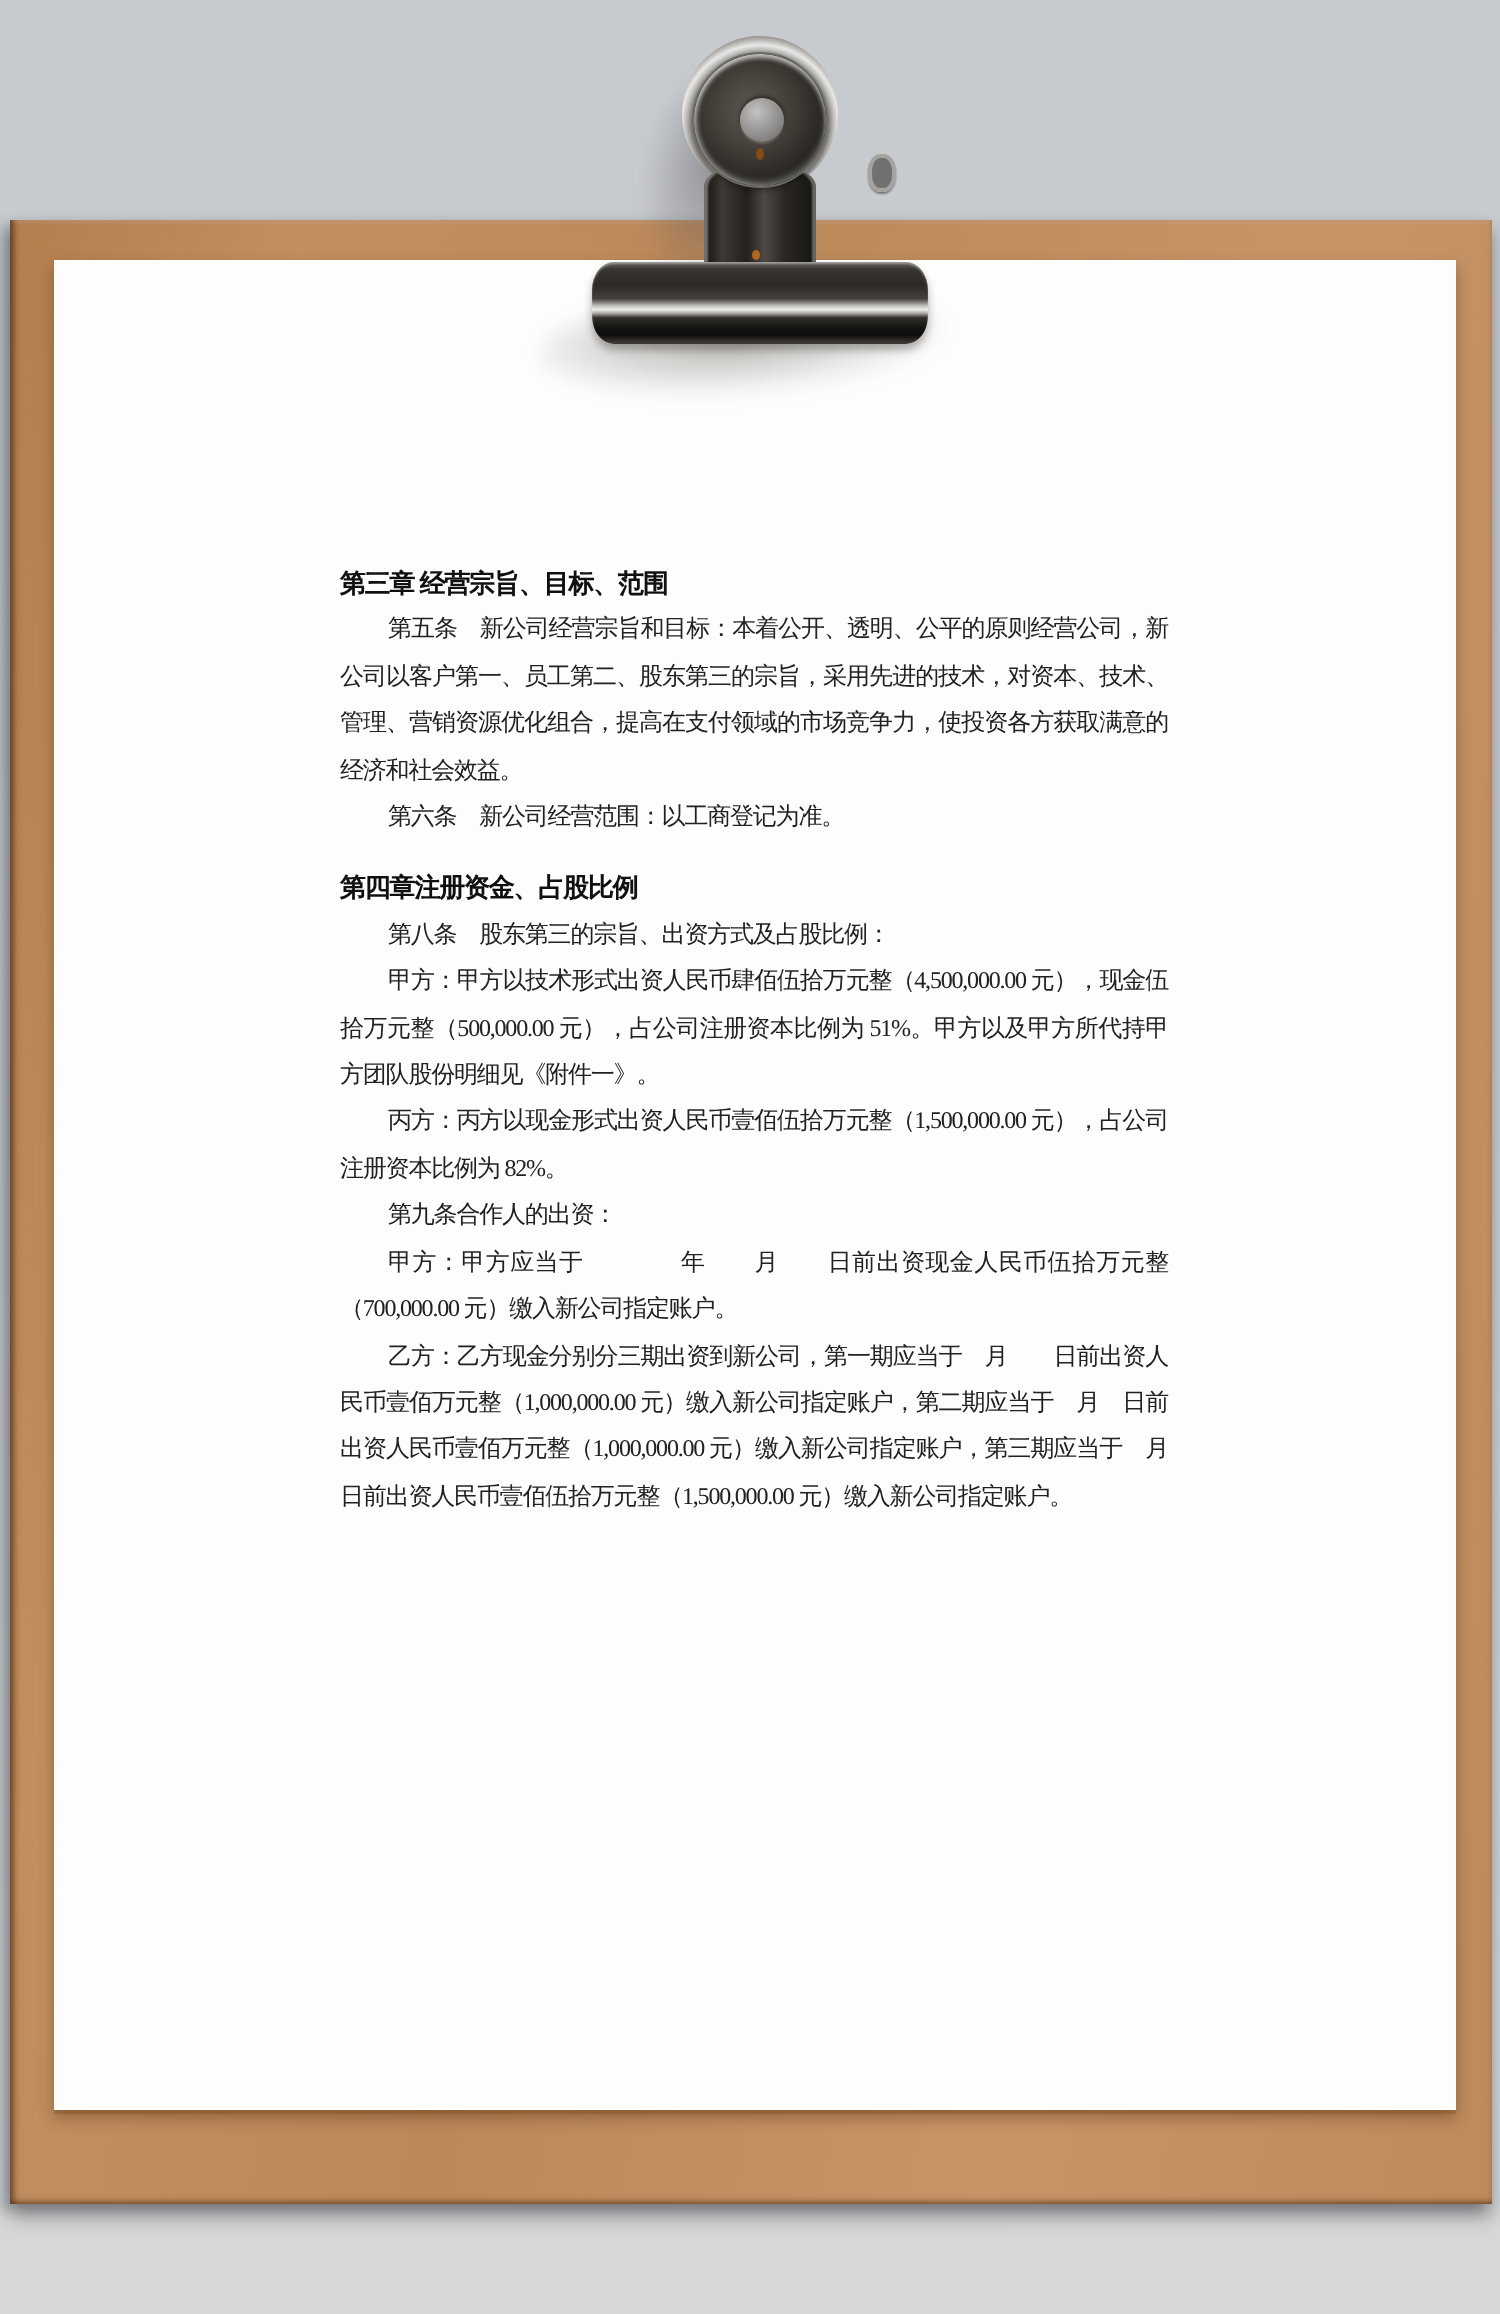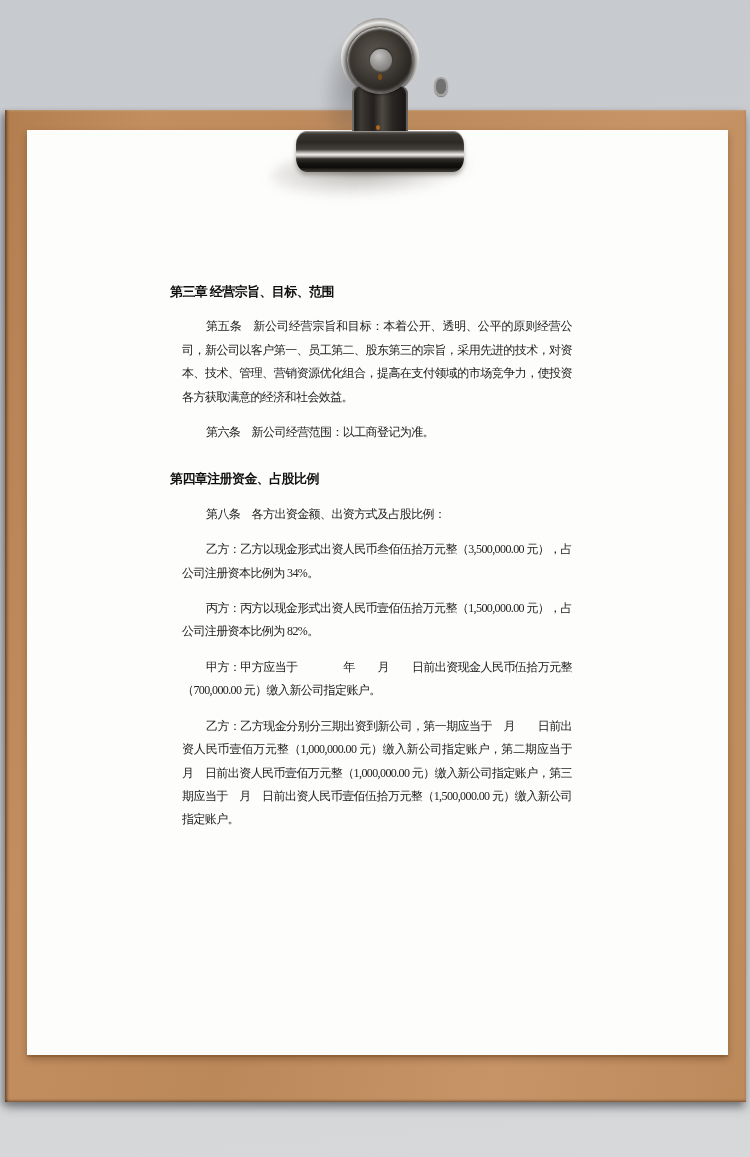--- a/index.html
+++ b/index.html
@@ -30,22 +30,22 @@
     box-shadow:0 2px 0 rgba(120,72,32,.30),0 4px 7px rgba(80,45,20,.40);
   }
   .doc-text{
     position:absolute;left:143px;top:150px;width:414px;
     color:#212121;font-size:12px;line-height:23.4px;letter-spacing:-0.6px;
     text-align:justify;
   }
   .doc-heading{
     margin:0;font-size:13px;line-height:23.4px;font-weight:bold;color:#101010;
   }
-  .doc-heading.spaced{margin-top:23px;}
-  .doc-para{margin:12px;text-indent:2em;}
+  .doc-heading.spaced{margin-top:12px;}
+  .doc-para{margin:0;text-indent:2em;}
   
   .clip-wall-shadow{
     position:absolute;left:320px;top:36px;width:60px;height:108px;z-index:3;
     background:radial-gradient(ellipse at 65% 35%,rgba(72,73,78,.50),rgba(72,73,78,0) 72%);
     transform:rotate(18deg);filter:blur(5px);border-radius:50%;
   }
   .clip-bar-shadow{
     position:absolute;left:270px;top:146px;width:208px;height:52px;z-index:3;
     background:radial-gradient(ellipse at 45% 45%,rgba(92,86,78,.45),rgba(92,86,78,0) 70%);
     transform:rotate(-3deg);filter:blur(5px);border-radius:50%;
@@ -107,23 +107,24 @@
 <div class="stage">
 
   <div class="board"></div>
 
   <div class="paper">
     <div class="doc-text">
       <h2 class="doc-heading">第三章 经营宗旨、目标、范围</h2>
       <p class="doc-para">第五条　新公司经营宗旨和目标：本着公开、透明、公平的原则经营公司，新公司以客户第一、员工第二、股东第三的宗旨，采用先进的技术，对资本、技术、管理、营销资源优化组合，提高在支付领域的市场竞争力，使投资各方获取满意的经济和社会效益。</p>
       <p class="doc-para">第六条　新公司经营范围：以工商登记为准。</p>
       <h2 class="doc-heading spaced">第四章注册资金、占股比例</h2>
-      <p class="doc-para">第八条　各方出资金额、出资方式及占股比例：</p>
-      <p class="doc-para">乙方：乙方以现金形式出资人民币叁佰伍拾万元整（3,500,000.00 元），占公司注册资本比例为 34%。</p>
+      <p class="doc-para">第八条　股东第三的宗旨、出资方式及占股比例：</p>
+      <p class="doc-para">甲方：甲方以技术形式出资人民币肆佰伍拾万元整（4,500,000.00 元），现金伍拾万元整（500,000.00 元），占公司注册资本比例为 51%。甲方以及甲方所代持甲方团队股份明细见《附件一》。</p>
       <p class="doc-para">丙方：丙方以现金形式出资人民币壹佰伍拾万元整（1,500,000.00 元），占公司注册资本比例为 82%。</p>
+      <p class="doc-para">第九条合作人的出资：</p>
       <p class="doc-para">甲方：甲方应当于　　　　年　　月　　日前出资现金人民币伍拾万元整（700,000.00 元）缴入新公司指定账户。</p>
       <p class="doc-para">乙方：乙方现金分别分三期出资到新公司，第一期应当于　月　　日前出资人民币壹佰万元整（1,000,000.00 元）缴入新公司指定账户，第二期应当于　月　日前出资人民币壹佰万元整（1,000,000.00 元）缴入新公司指定账户，第三期应当于　月　日前出资人民币壹佰伍拾万元整（1,500,000.00 元）缴入新公司指定账户。</p>
     </div>
   </div>
 
   <div class="clip-wall-shadow"></div>
   <div class="clip-bar-shadow"></div>
 
   <div>
     <div class="clip-roll"></div>

